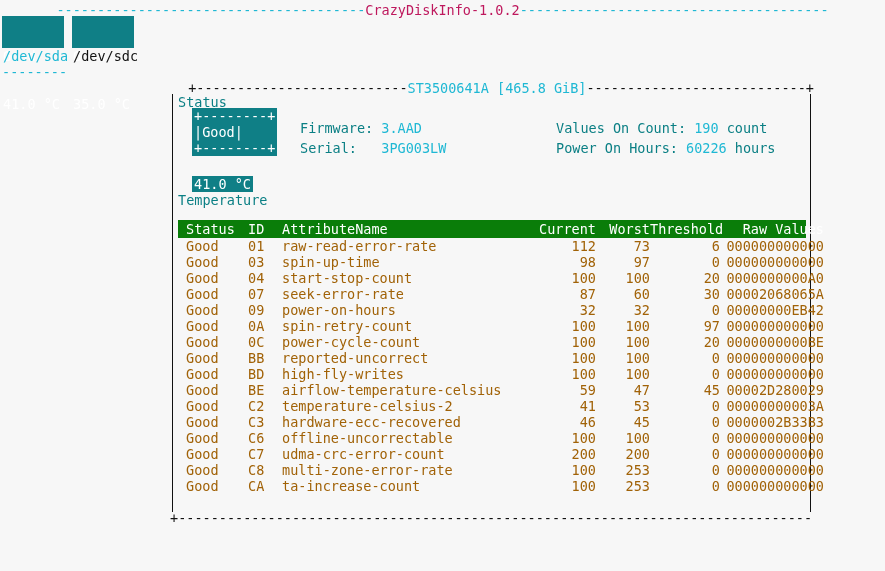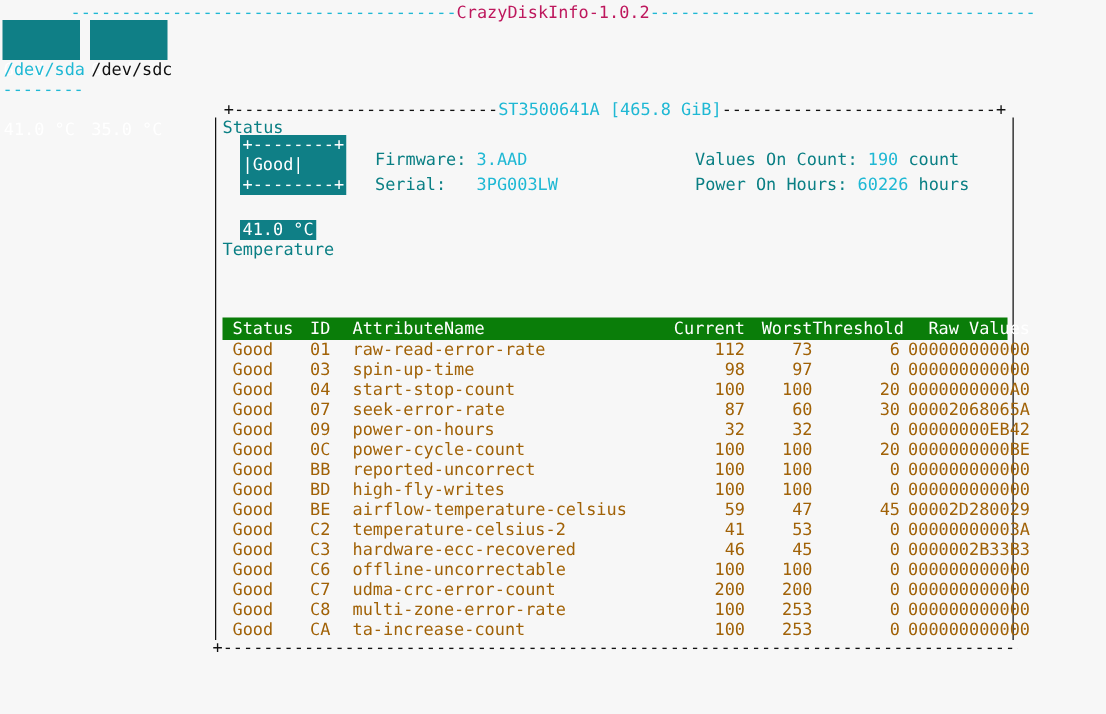--- a/index.html
+++ b/index.html
@@ -82,21 +82,21 @@
     width: 644px;
     height: 446px;
   }
   .panel-top {
     position: absolute;
     top: 0; left: 0;
     width: 644px;
     height: 16px;
     white-space: pre;
     overflow: hidden;
-    text-align: center;
+    text-align: right;
   }
   .panel-top .plus  { color: #111111; }
   .panel-top .dash  { color: #111111; }
   .panel-top .model { color: #1fb8d4; }
 
   .panel-bottom {
     position: absolute;
     bottom: 0; left: 0;
     width: 644px;
     height: 16px;
@@ -151,21 +151,20 @@
   .info-line .k { color: #0a7f84; }
   .info-line .v { color: #1fb8d4; }
   .info-line .u { color: #0a7f84; }
 
   
   .smart-table {
     position: absolute;
     left: 0;
     top: 126px;
     width: 628px;
-    margin-top: 34px;
   }
   .sm-head {
     background: #0a7d09;
     color: #ffffff;
     white-space: pre;
     line-height: 18px;
     height: 18px;
     font-size: 13.5px;
   }
   .sm-row {
@@ -255,20 +254,21 @@
       <div class="smart-table">
 
         <div class="sm-head mono"><span class="c-status">Status</span><span class="c-id">ID</span><span class="c-attr">AttributeName</span><span class="c-current">Current</span><span class="c-worst">Worst</span><span class="c-threshold">Threshold</span><span class="c-raw">Raw Values</span></div>
 
         <div id="smart-rows">
             <div class="sm-row mono"><span class="c-status">Good</span><span class="c-id">01</span><span class="c-attr">raw-read-error-rate</span><span class="c-current">112</span><span class="c-worst">73</span><span class="c-threshold">6</span><span class="c-raw">000000000000</span></div>
             <div class="sm-row mono"><span class="c-status">Good</span><span class="c-id">03</span><span class="c-attr">spin-up-time</span><span class="c-current">98</span><span class="c-worst">97</span><span class="c-threshold">0</span><span class="c-raw">000000000000</span></div>
             <div class="sm-row mono"><span class="c-status">Good</span><span class="c-id">04</span><span class="c-attr">start-stop-count</span><span class="c-current">100</span><span class="c-worst">100</span><span class="c-threshold">20</span><span class="c-raw">0000000000A0</span></div>
             <div class="sm-row mono"><span class="c-status">Good</span><span class="c-id">07</span><span class="c-attr">seek-error-rate</span><span class="c-current">87</span><span class="c-worst">60</span><span class="c-threshold">30</span><span class="c-raw">00002068065A</span></div>
             <div class="sm-row mono"><span class="c-status">Good</span><span class="c-id">09</span><span class="c-attr">power-on-hours</span><span class="c-current">32</span><span class="c-worst">32</span><span class="c-threshold">0</span><span class="c-raw">00000000EB42</span></div>
+            <div class="sm-row mono"><span class="c-status">Good</span><span class="c-id">0A</span><span class="c-attr">spin-retry-count</span><span class="c-current">100</span><span class="c-worst">100</span><span class="c-threshold">97</span><span class="c-raw">000000000000</span></div>
             <div class="sm-row mono"><span class="c-status">Good</span><span class="c-id">0C</span><span class="c-attr">power-cycle-count</span><span class="c-current">100</span><span class="c-worst">100</span><span class="c-threshold">20</span><span class="c-raw">0000000000BE</span></div>
             <div class="sm-row mono"><span class="c-status">Good</span><span class="c-id">BB</span><span class="c-attr">reported-uncorrect</span><span class="c-current">100</span><span class="c-worst">100</span><span class="c-threshold">0</span><span class="c-raw">000000000000</span></div>
             <div class="sm-row mono"><span class="c-status">Good</span><span class="c-id">BD</span><span class="c-attr">high-fly-writes</span><span class="c-current">100</span><span class="c-worst">100</span><span class="c-threshold">0</span><span class="c-raw">000000000000</span></div>
             <div class="sm-row mono"><span class="c-status">Good</span><span class="c-id">BE</span><span class="c-attr">airflow-temperature-celsius</span><span class="c-current">59</span><span class="c-worst">47</span><span class="c-threshold">45</span><span class="c-raw">00002D280029</span></div>
             <div class="sm-row mono"><span class="c-status">Good</span><span class="c-id">C2</span><span class="c-attr">temperature-celsius-2</span><span class="c-current">41</span><span class="c-worst">53</span><span class="c-threshold">0</span><span class="c-raw">00000000003A</span></div>
             <div class="sm-row mono"><span class="c-status">Good</span><span class="c-id">C3</span><span class="c-attr">hardware-ecc-recovered</span><span class="c-current">46</span><span class="c-worst">45</span><span class="c-threshold">0</span><span class="c-raw">0000002B33B3</span></div>
             <div class="sm-row mono"><span class="c-status">Good</span><span class="c-id">C6</span><span class="c-attr">offline-uncorrectable</span><span class="c-current">100</span><span class="c-worst">100</span><span class="c-threshold">0</span><span class="c-raw">000000000000</span></div>
             <div class="sm-row mono"><span class="c-status">Good</span><span class="c-id">C7</span><span class="c-attr">udma-crc-error-count</span><span class="c-current">200</span><span class="c-worst">200</span><span class="c-threshold">0</span><span class="c-raw">000000000000</span></div>
             <div class="sm-row mono"><span class="c-status">Good</span><span class="c-id">C8</span><span class="c-attr">multi-zone-error-rate</span><span class="c-current">100</span><span class="c-worst">253</span><span class="c-threshold">0</span><span class="c-raw">000000000000</span></div>
             <div class="sm-row mono"><span class="c-status">Good</span><span class="c-id">CA</span><span class="c-attr">ta-increase-count</span><span class="c-current">100</span><span class="c-worst">253</span><span class="c-threshold">0</span><span class="c-raw">000000000000</span></div>

